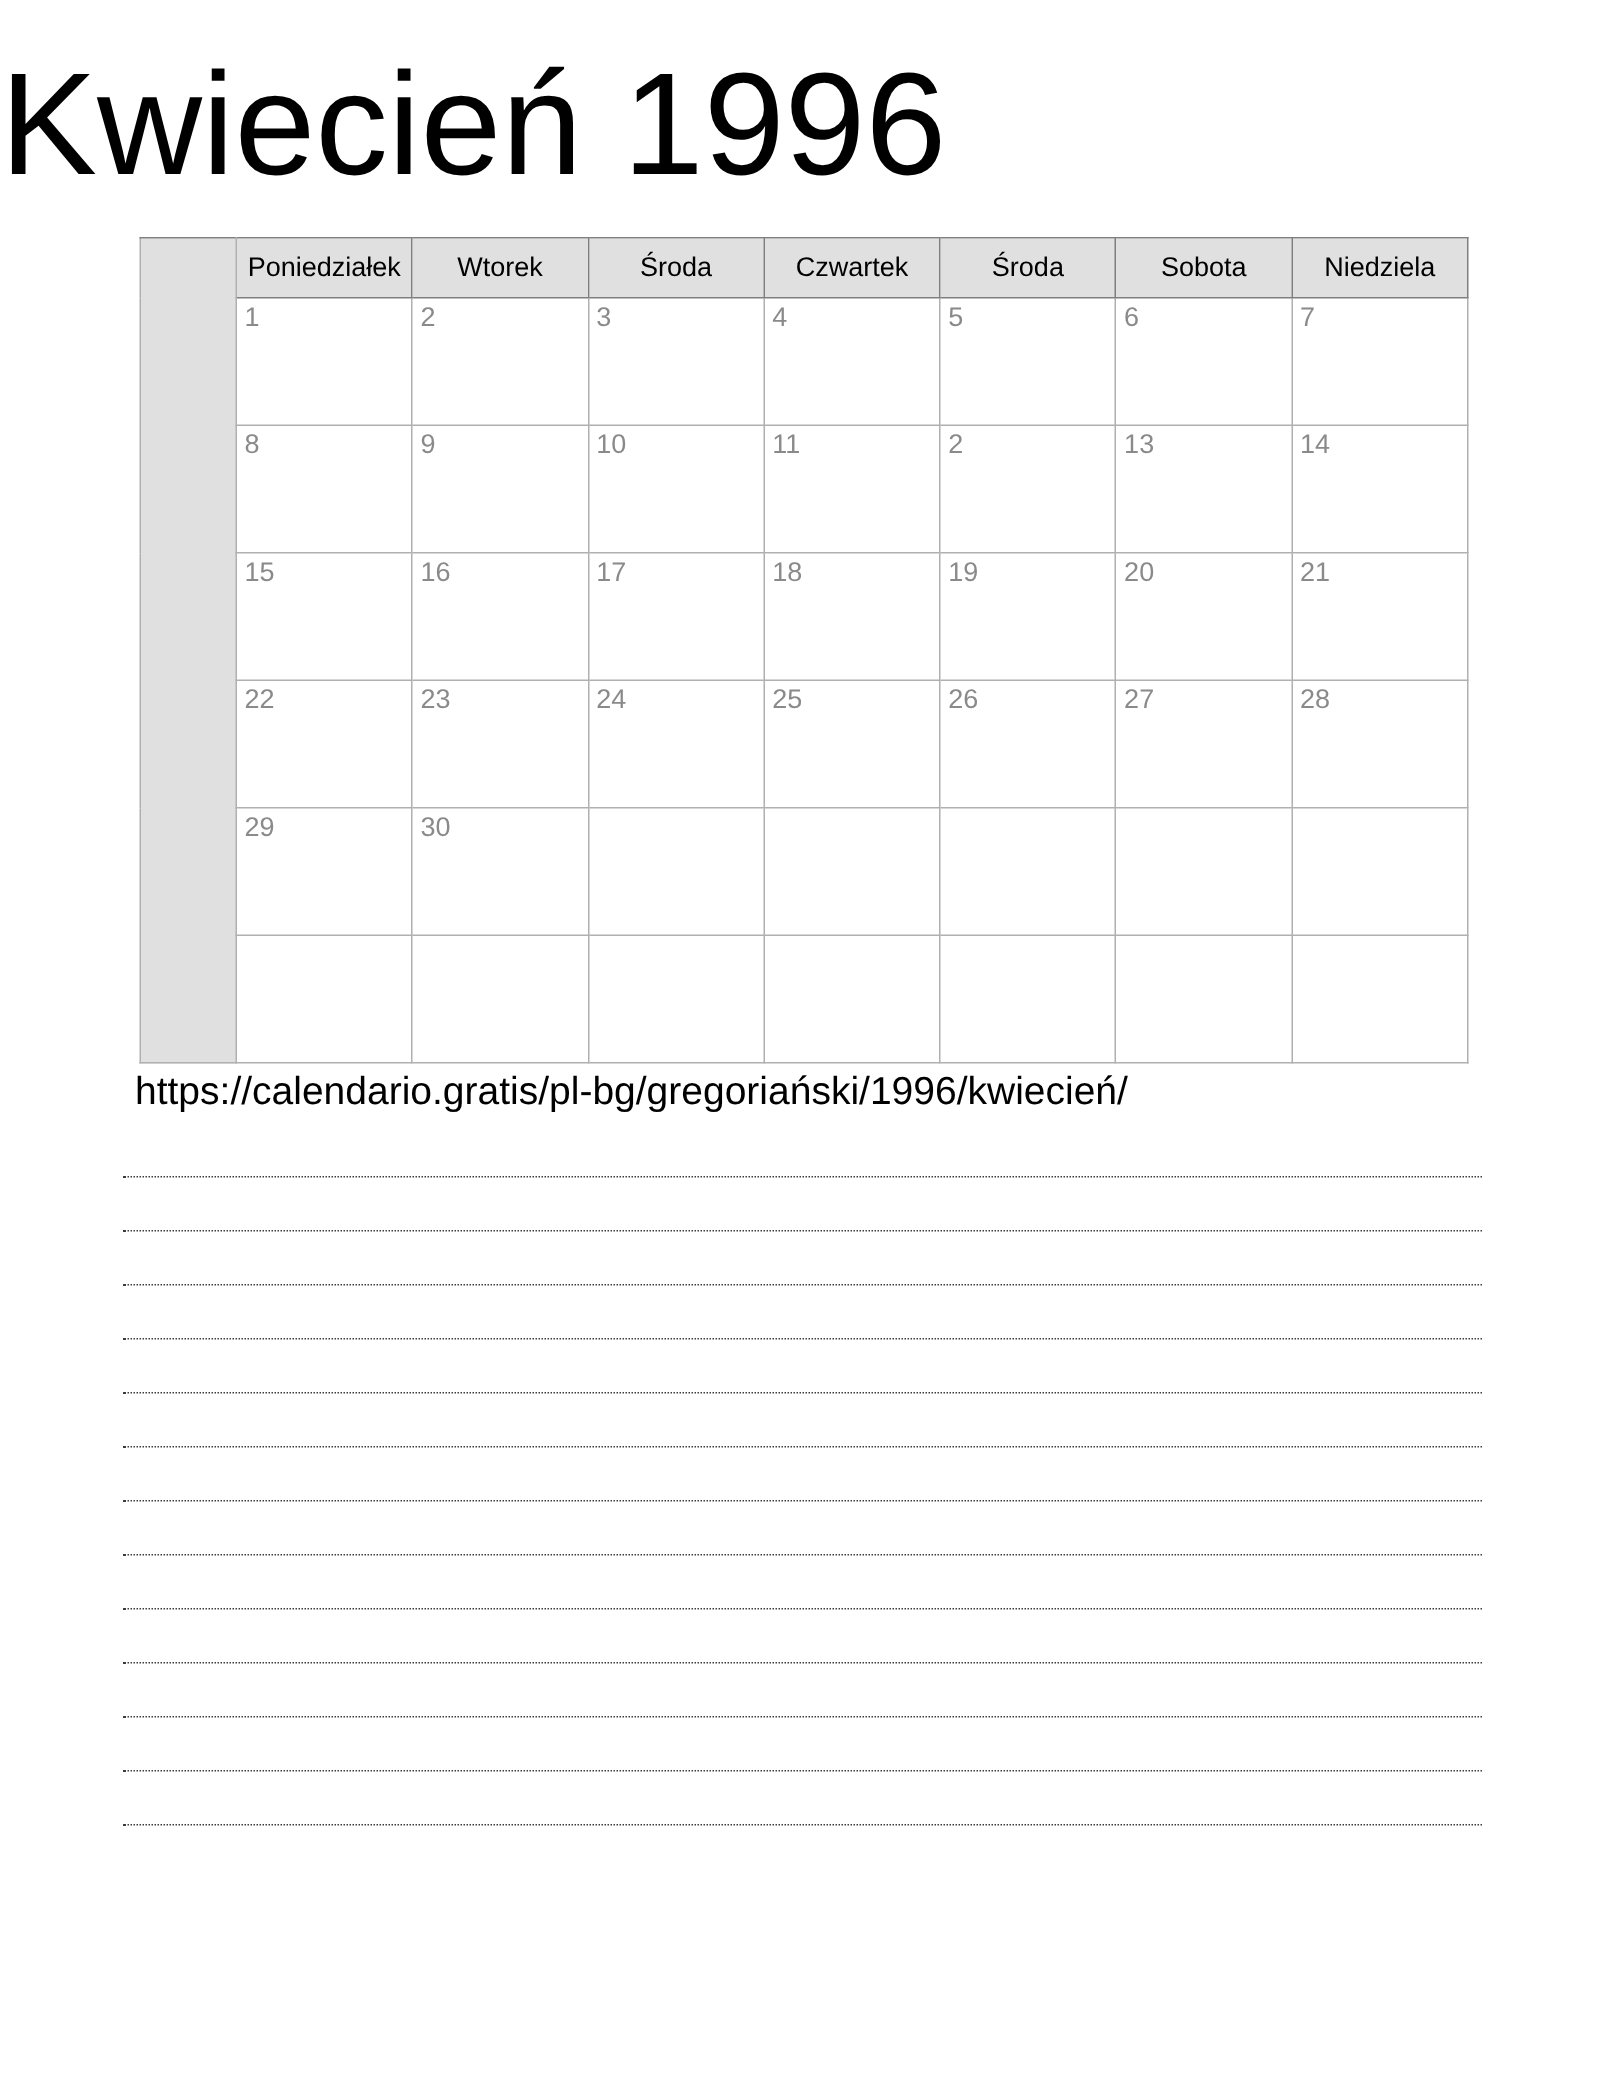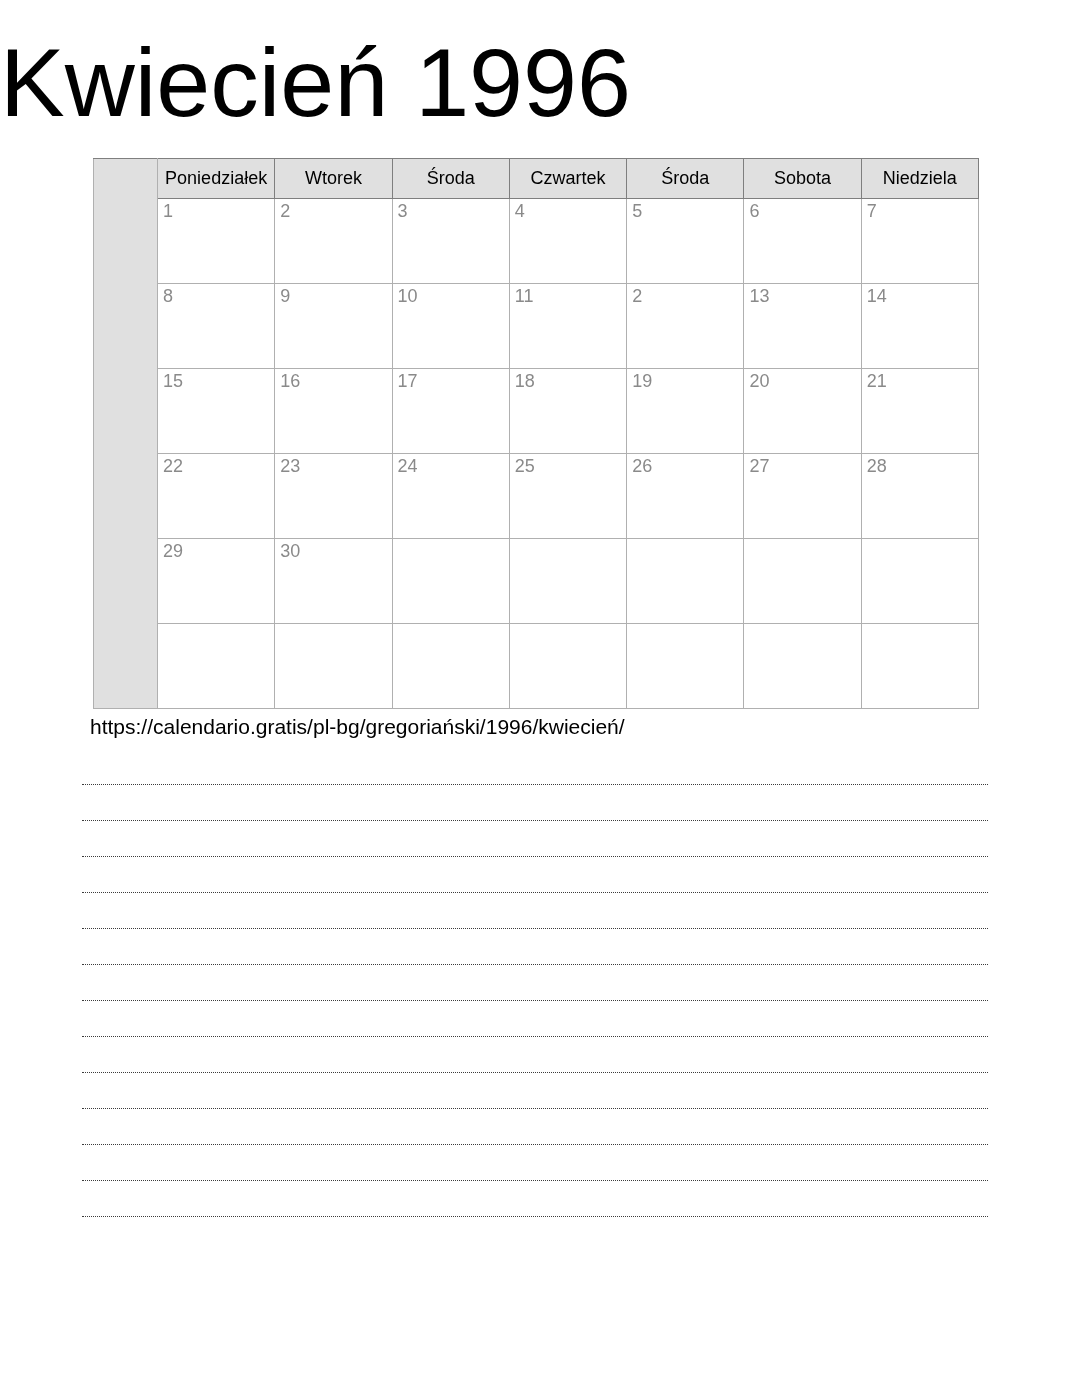--- a/index.html
+++ b/index.html
@@ -60,21 +60,21 @@
     border: 1px solid var(--border-light);
     vertical-align: top;
     text-align: left;
     padding: 2px 2px 0 5px;
     font-size: 18px;
     line-height: 1.15;
     color: var(--day-number);
   }
   .source-url {
     margin: 6px 0 0 90px;
-    font-size: 21px;
+    font-size: 26px;
     line-height: 24px;
     color: #000000;
   }
   .notes-section {
     width: 906px;
     margin: 10px 0 0 82px;
   }
   .notes-title-bar {
     height: 37px;
     background: var(--notes-bar-bg);

